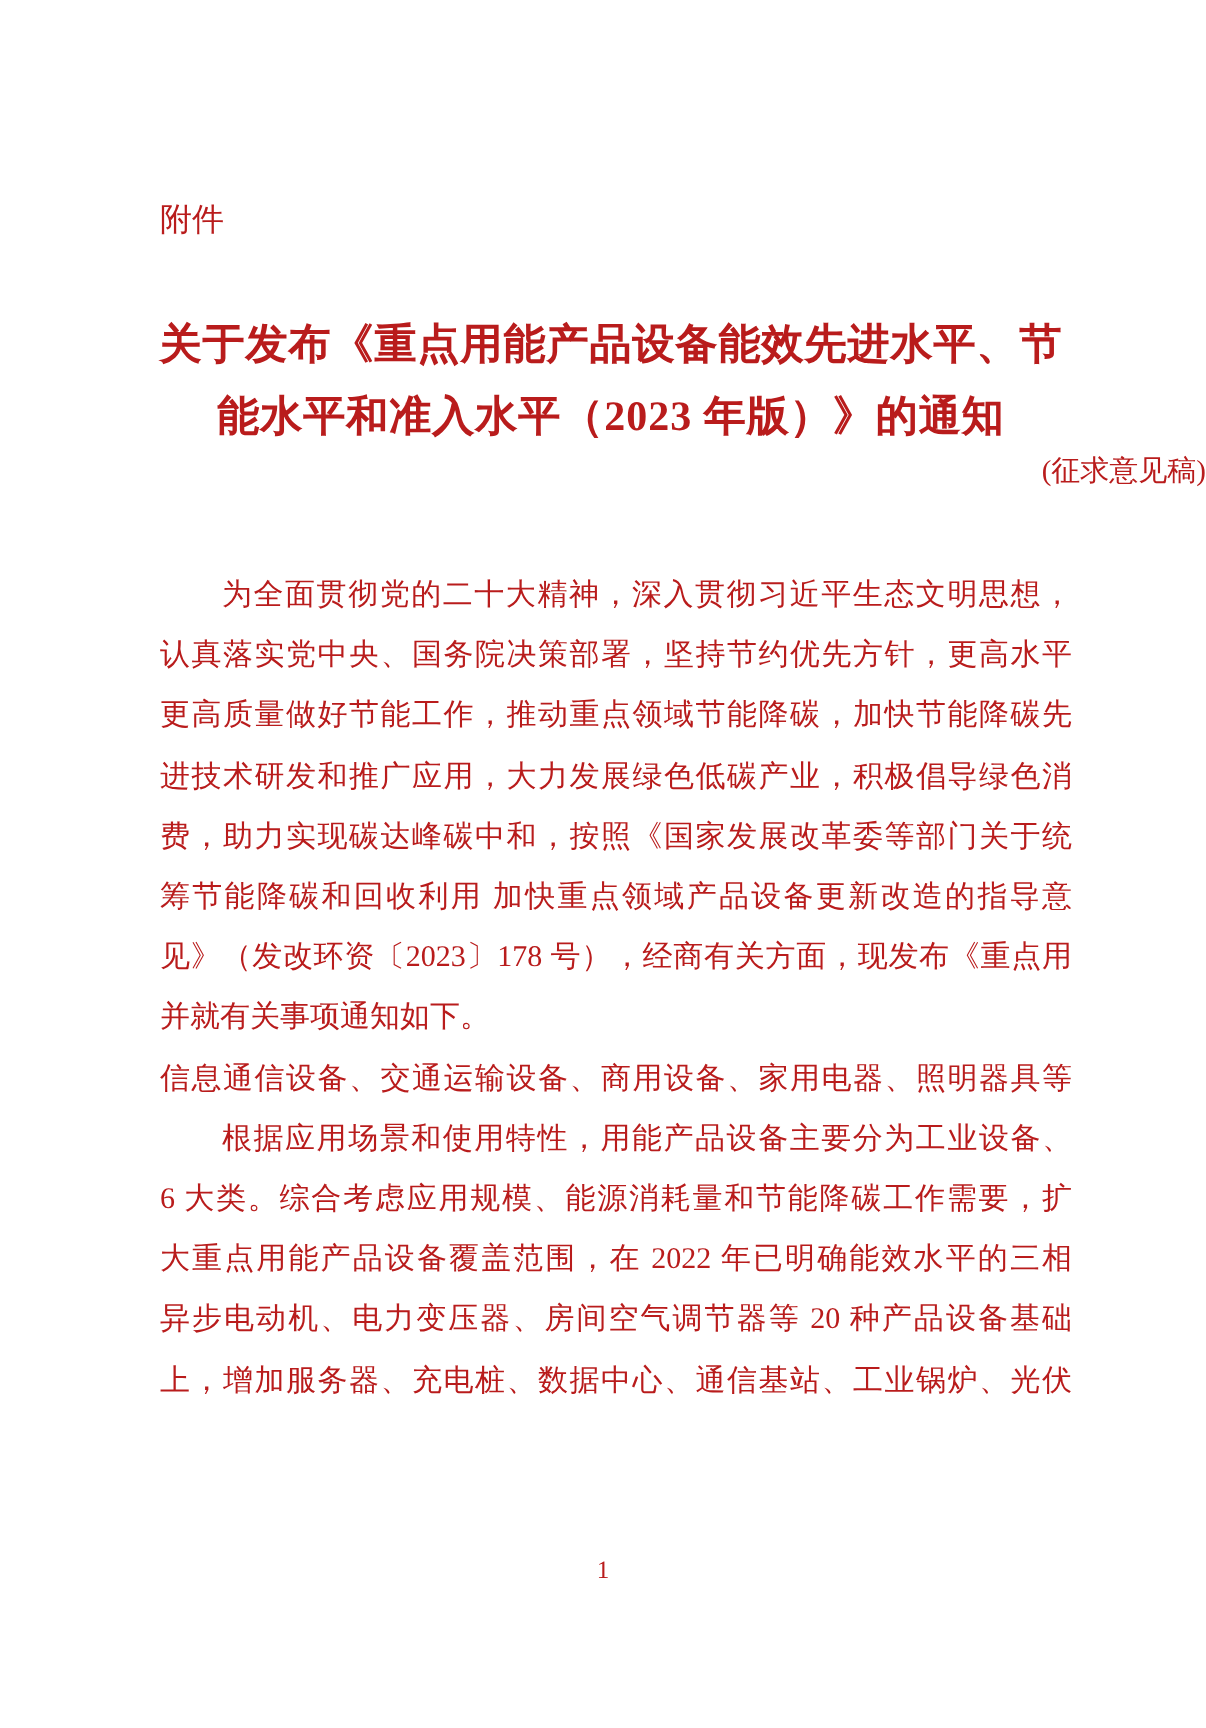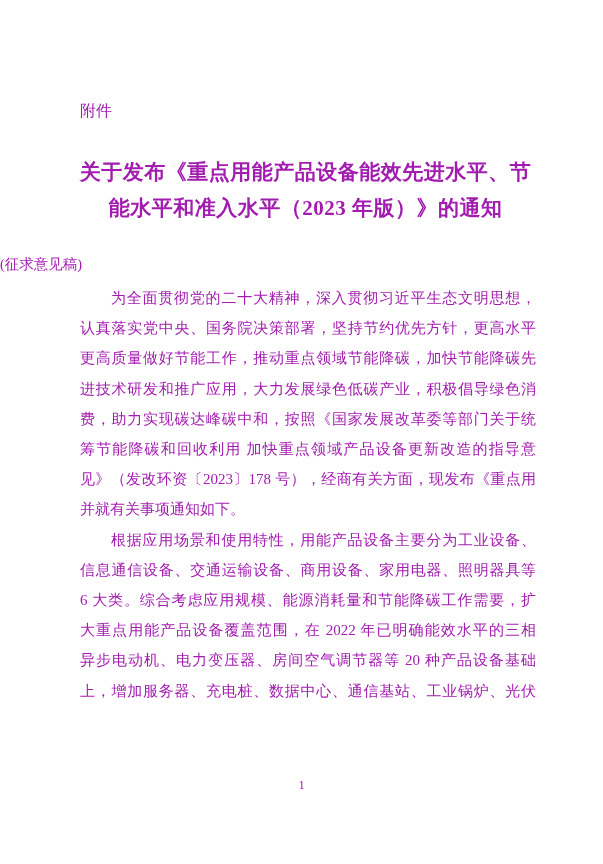--- a/index.html
+++ b/index.html
@@ -7,21 +7,21 @@
     padding: 0;
     background: #ffffff;
   }
   .page {
     position: relative;
     width: 603px;
     height: 864px;
     background: #ffffff;
     overflow: hidden;
     font-family: "Liberation Serif", "DejaVu Serif", serif;
-    color: #a21caf;
+    color: #b91c1c;
   }
   .attachment {
     position: absolute;
     left: 80px;
     top: 101px;
     font-size: 16px;
     line-height: 20px;
   }
   .doc-title {
     position: absolute;
@@ -32,24 +32,23 @@
     font-size: 21px;
     font-weight: bold;
     line-height: 36px;
     letter-spacing: 0.5px;
   }
   .doc-subtitle {
     position: absolute;
     left: 0;
     right: 0;
     top: 227px;
-    text-align: left;
+    text-align: right;
     font-size: 14.5px;
     line-height: 18px;
-    margin-top: 28px;
   }
   .body-text {
     position: absolute;
     left: 80px;
     width: 456px;
     top: 283px;
     font-size: 15px;
     line-height: 30.2px;
   }
   .line {
@@ -97,22 +96,22 @@
         <div class="line indent">为全面贯彻党的二十大精神，深入贯彻习近平生态文明思想，</div>
         <div class="line">认真落实党中央、国务院决策部署，坚持节约优先方针，更高水平</div>
         <div class="line">更高质量做好节能工作，推动重点领域节能降碳，加快节能降碳先</div>
         <div class="line">进技术研发和推广应用，大力发展绿色低碳产业，积极倡导绿色消</div>
         <div class="line">费，助力实现碳达峰碳中和，按照《国家发展改革委等部门关于统</div>
         <div class="line">筹节能降碳和回收利用 加快重点领域产品设备更新改造的指导意</div>
         <div class="line">见》（发改环资〔2023〕178 号），经商有关方面，现发布《重点用</div>
         <div class="line no-fill">并就有关事项通知如下。</div>
       </div>
     <div>
+        <div class="line">信息通信设备、交通运输设备、商用设备、家用电器、照明器具等</div>
         <div class="line indent">根据应用场景和使用特性，用能产品设备主要分为工业设备、</div>
-        <div class="line">信息通信设备、交通运输设备、商用设备、家用电器、照明器具等</div>
         <div class="line">6 大类。综合考虑应用规模、能源消耗量和节能降碳工作需要，扩</div>
         <div class="line">大重点用能产品设备覆盖范围，在 2022 年已明确能效水平的三相</div>
         <div class="line">异步电动机、电力变压器、房间空气调节器等 20 种产品设备基础</div>
         <div class="line">上，增加服务器、充电桩、数据中心、通信基站、工业锅炉、光伏</div>
       </div>
   </div>
 
   <div class="page-number">1</div>
 
 </div>

